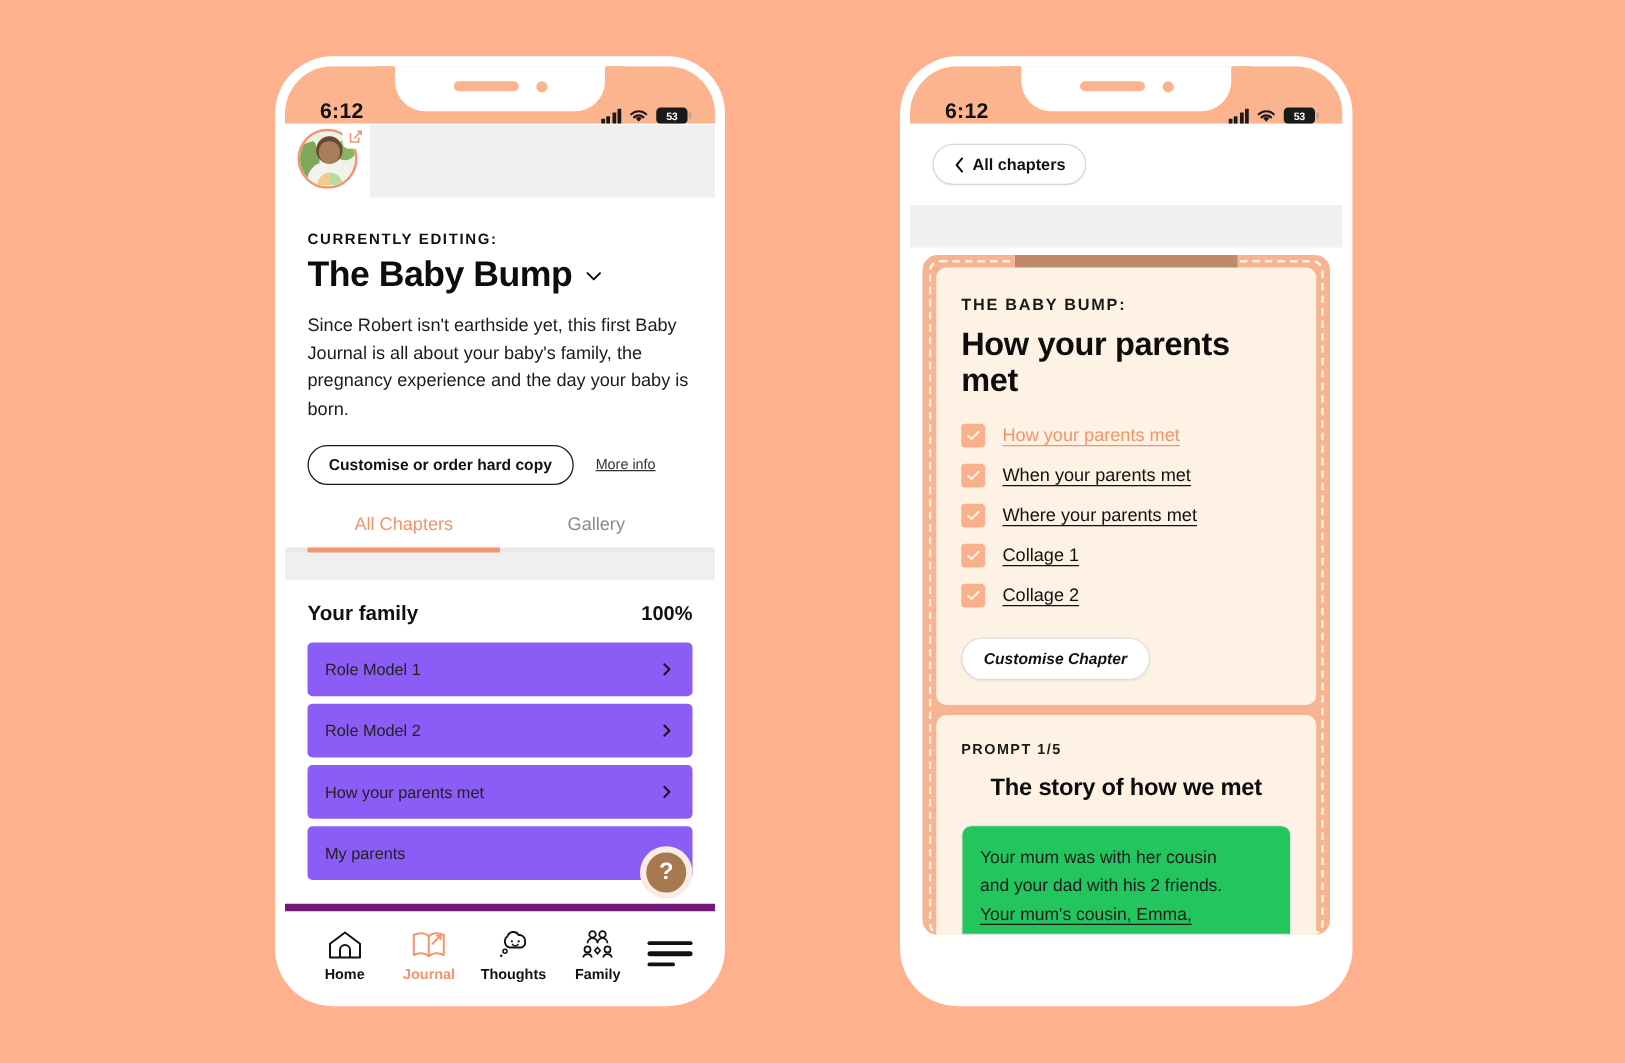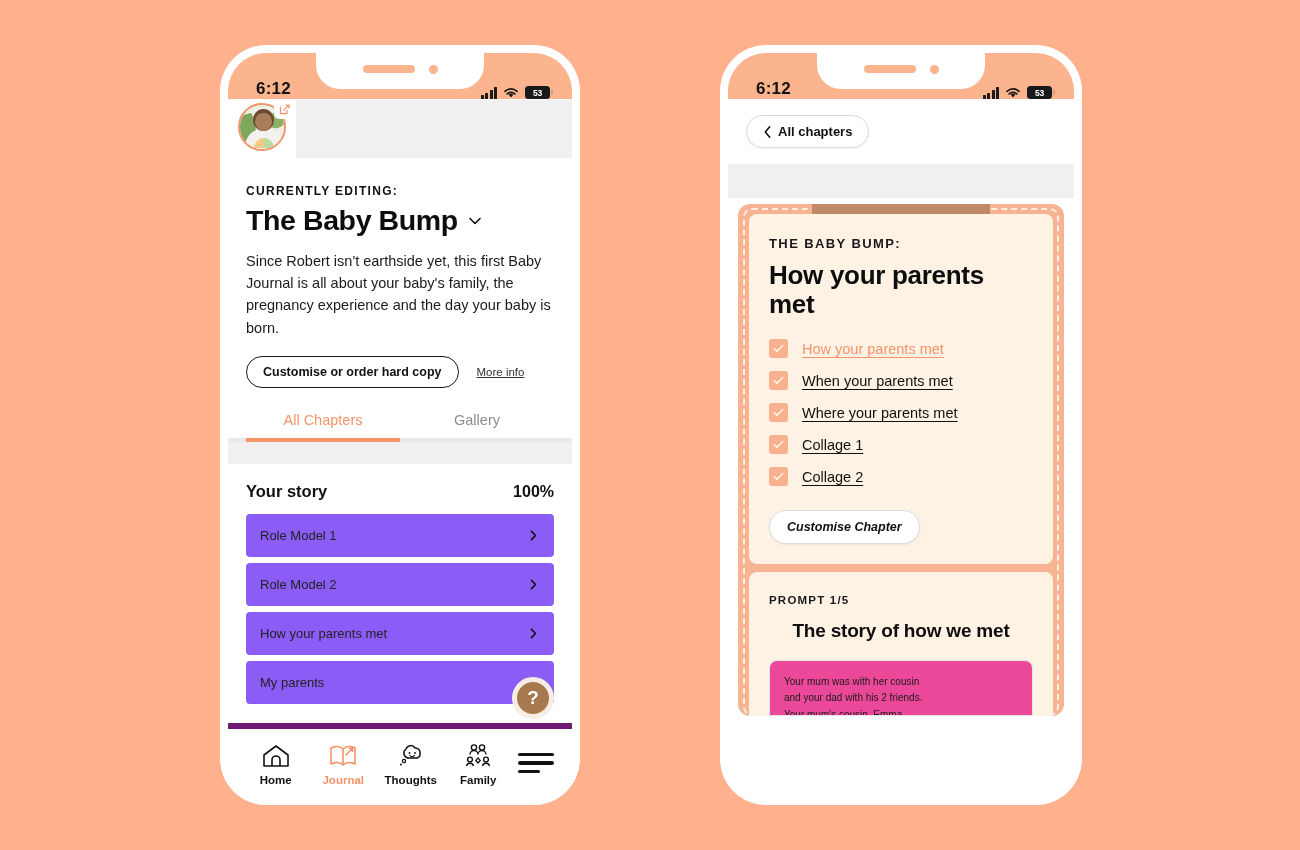--- a/index.html
+++ b/index.html
@@ -202,24 +202,24 @@
     font-style: italic;
   }
 
   .prompt-card {
     background: #FDF2E4; border-radius: 8px 8px 0 0; margin-top: 8px;
     padding: 22px 20px 0 20px; position: relative; z-index: 2;
   }
   .prompt-kicker { font-size: 11.5px; font-weight: bold; letter-spacing: 1.2px; color: #1a1a1a; }
   .prompt-title { font-size: 19px; font-weight: bold; color: #0d0d0d; margin-top: 14px; letter-spacing:-0.2px;text-align:center;}
   .prompt-box {
-    margin-top: 18px; background: #ec4899; border: 1px solid #e4e4e4;
+    margin-top: 18px; background: #22c55e; border: 1px solid #e4e4e4;
     border-radius: 8px 8px 0 0; padding: 13px 14px 0 14px;
-    font-size: 10px; line-height: 1.62; color: #1b1b1b;
-    height: 56px; overflow: hidden;
+    font-size: 14px; line-height: 1.62; color: #1b1b1b;
+    height: 88px; overflow: hidden;
   }
   .pb-u { text-decoration: underline; text-underline-offset: 3px;}
 </style>
 </head>
 <body>
 
 <div class="phone" id="phone-left">
   <div class="screen">
 
     <div class="statusbar">
@@ -287,21 +287,21 @@
         <div class="tabs">
           <div class="tab active">All Chapters</div>
           <div class="tab inactive">Gallery</div>
         </div>
       </div>
       <div class="tabs-underbar"></div>
       <div class="grey-strip"></div>
 
       <div class="pad">
         <div class="sec-head">
-          <div class="sec-title">Your story</div>
+          <div class="sec-title">Your family</div>
           <div class="sec-pct">100%</div>
         </div>
 
         <div class="chapter-list">
           <div class="chapter-item">
             <span>Role Model 1</span>
             <svg class="chev-rt" viewBox="0 0 16 16">
                 <path d="M5.5 3 L10.5 8 L5.5 13" stroke="#111" stroke-width="2" fill="none" stroke-linecap="round" stroke-linejoin="round"></path>
               </svg>
           </div>

